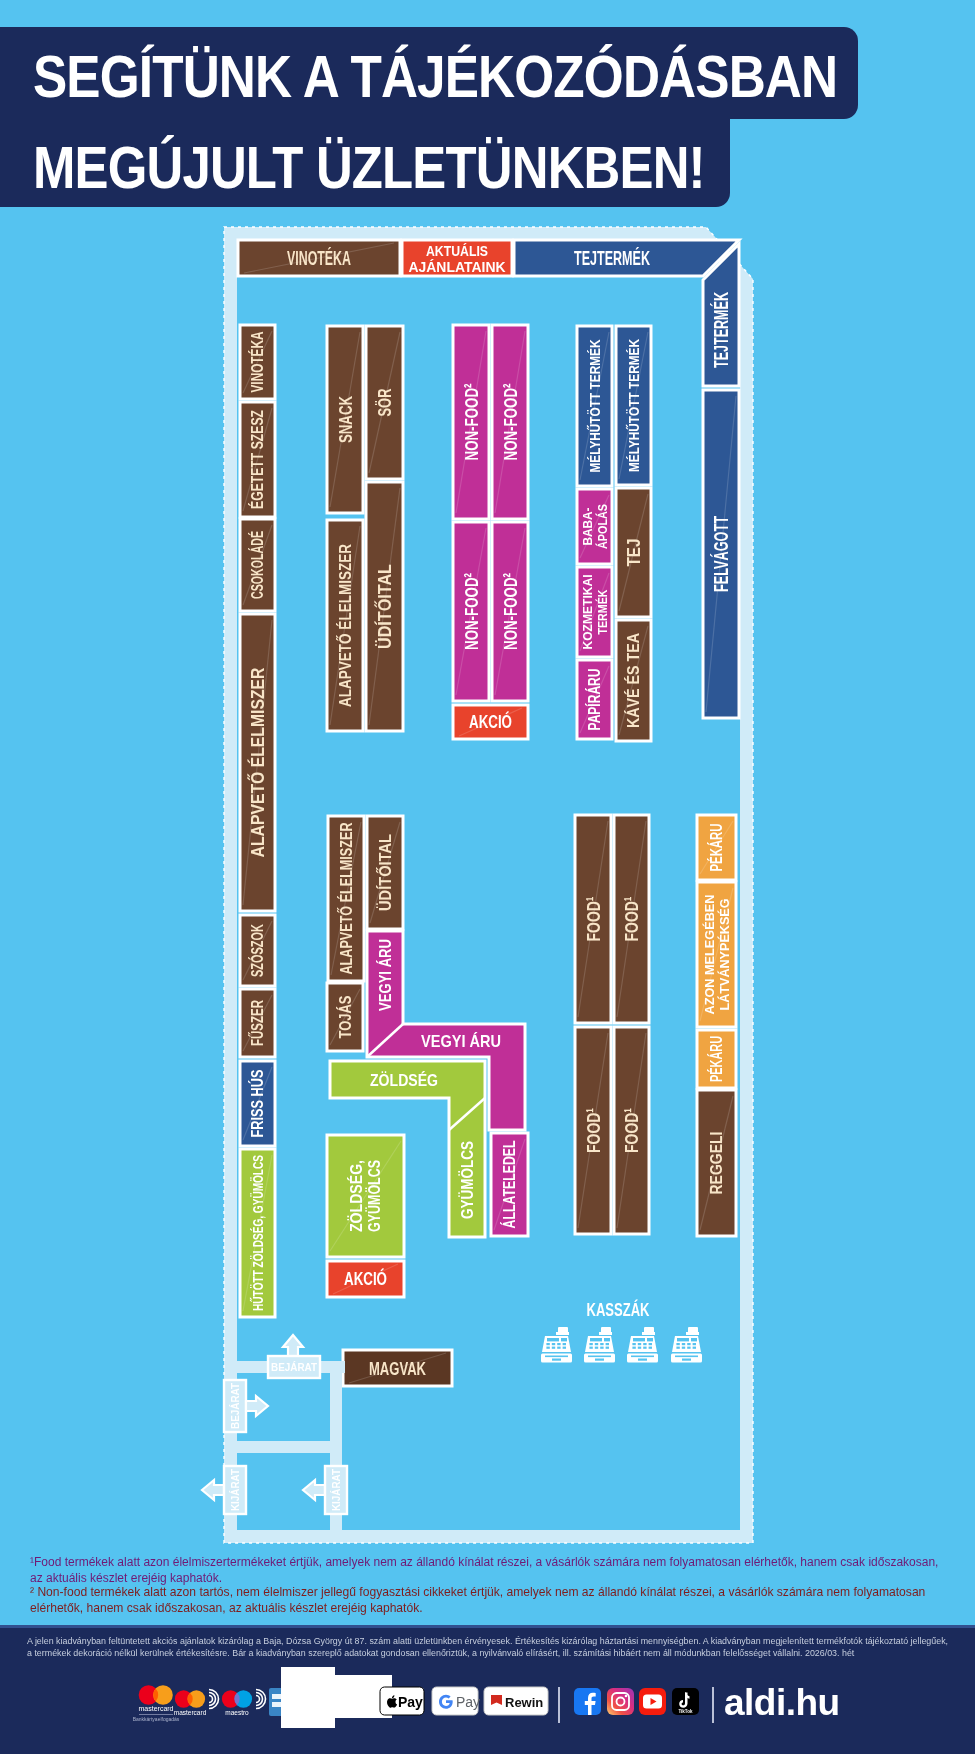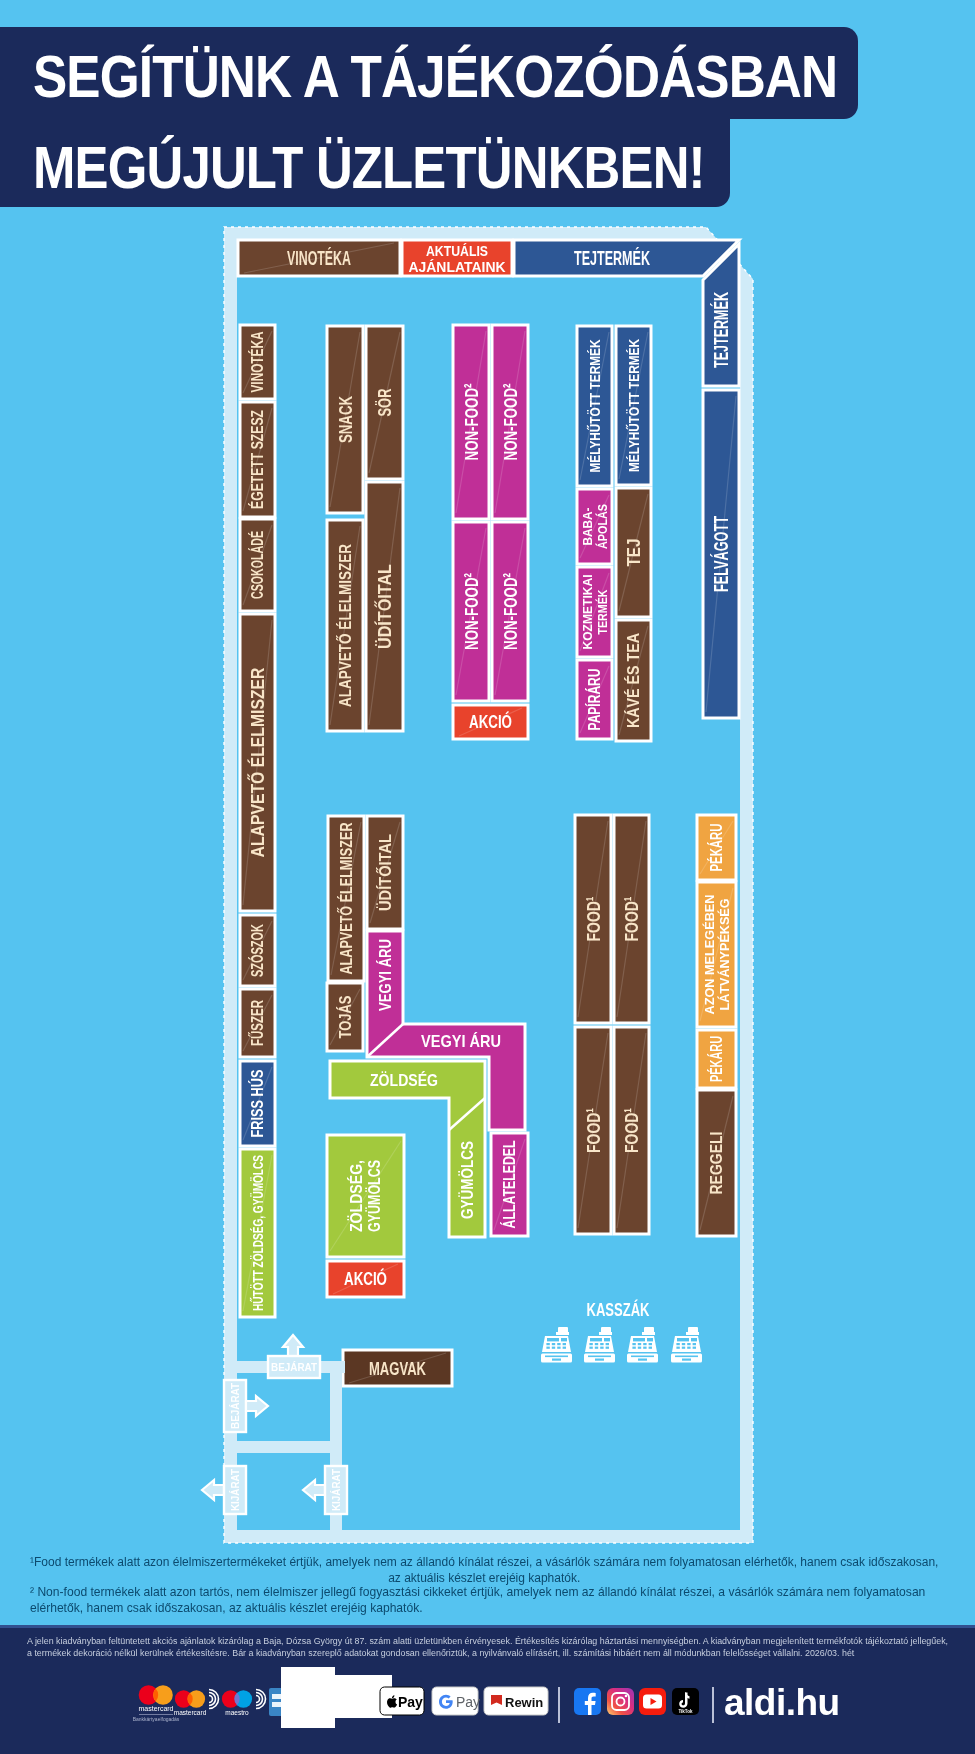--- a/index.html
+++ b/index.html
@@ -419,23 +419,23 @@
 
 <g transform="translate(314,1490) rotate(-90)">
       <path d="M0,-11 L10,1 L5,1 L5,11 L-5,11 L-5,1 L-10,1 Z" fill="#d0ebf8" stroke="#ffffff" stroke-width="2.2"></path>
     </g>
 <g>
       <rect x="325" y="1466" width="22" height="48" fill="#d0ebf8" stroke="#ffffff" stroke-width="2.4"></rect>
       <text transform="translate(336.0,1490.0) rotate(-90)" text-anchor="middle" dominant-baseline="central" font-size="11" font-weight="bold" fill="#ffffff" textLength="42" lengthAdjust="spacingAndGlyphs">KIJÁRAT</text>
     </g>
 </svg>
 
-<div style="position:absolute;left:30px;top:1555px;font-size:12px;line-height:15.5px;color:#0c4a6e;white-space:nowrap;text-align:center;">¹Food termékek alatt azon élelmiszertermékeket értjük, amelyek nem az állandó kínálat részei, a vásárlók számára nem folyamatosan elérhetők, hanem csak időszakosan,<br>az aktuális készlet erejéig kaphatók.</div>
-
-<div style="position:absolute;left:30px;top:1585px;font-size:12.1px;line-height:15.5px;color:#0c4a6e;white-space:nowrap;">² Non-food termékek alatt azon tartós, nem élelmiszer jellegű fogyasztási cikkeket értjük, amelyek nem az állandó kínálat részei, a vásárlók számára nem folyamatosan<br>elérhetők, hanem csak időszakosan, az aktuális készlet erejéig kaphatók.</div>
+<div style="position:absolute;left:30px;top:1555px;font-size:12px;line-height:15.5px;color:#701a75;white-space:nowrap;">¹Food termékek alatt azon élelmiszertermékeket értjük, amelyek nem az állandó kínálat részei, a vásárlók számára nem folyamatosan elérhetők, hanem csak időszakosan,<br>az aktuális készlet erejéig kaphatók.</div>
+
+<div style="position:absolute;left:30px;top:1585px;font-size:12.1px;line-height:15.5px;color:#7f1d1d;white-space:nowrap;">² Non-food termékek alatt azon tartós, nem élelmiszer jellegű fogyasztási cikkeket értjük, amelyek nem az állandó kínálat részei, a vásárlók számára nem folyamatosan<br>elérhetők, hanem csak időszakosan, az aktuális készlet erejéig kaphatók.</div>
 
 <div style="position:absolute;left:0;top:1625px;width:975px;height:129px;background:#1b2a5b;border-top:3px solid #31508f;">
 
   <div style="position:absolute;left:27px;top:7px;font-size:8.9px;line-height:12.3px;color:#c6cede;white-space:nowrap;">A jelen kiadványban feltüntetett akciós ajánlatok kizárólag a Baja, Dózsa György út 87. szám alatti üzletünkben érvényesek. Értékesítés kizárólag háztartási mennyiségben. A kiadványban megjelenített termékfotók tájékoztató jellegűek,<br>a termékek dekoráció nélkül kerülnek értékesítésre. Bár a kiadványban szereplő adatokat gondosan ellenőriztük, a nyilvánvaló elírásért, ill. számítási hibáért nem áll módunkban felelősséget vállalni. 2026/03. hét</div>
   <svg width="975" height="130" viewBox="0 0 975 130" style="position:absolute;left:0;top:0" font-family="Liberation Sans, sans-serif">
 
 <g>
         <circle cx="148.5" cy="67" r="9.8" fill="#eb001b"></circle>
         <circle cx="163" cy="67" r="9.8" fill="#f79e1b"></circle>
         <path d="M155.7,60.5 a9.8,9.8 0 0 1 0,13 a9.8,9.8 0 0 1 0,-13" fill="#ff5f00"></path>

